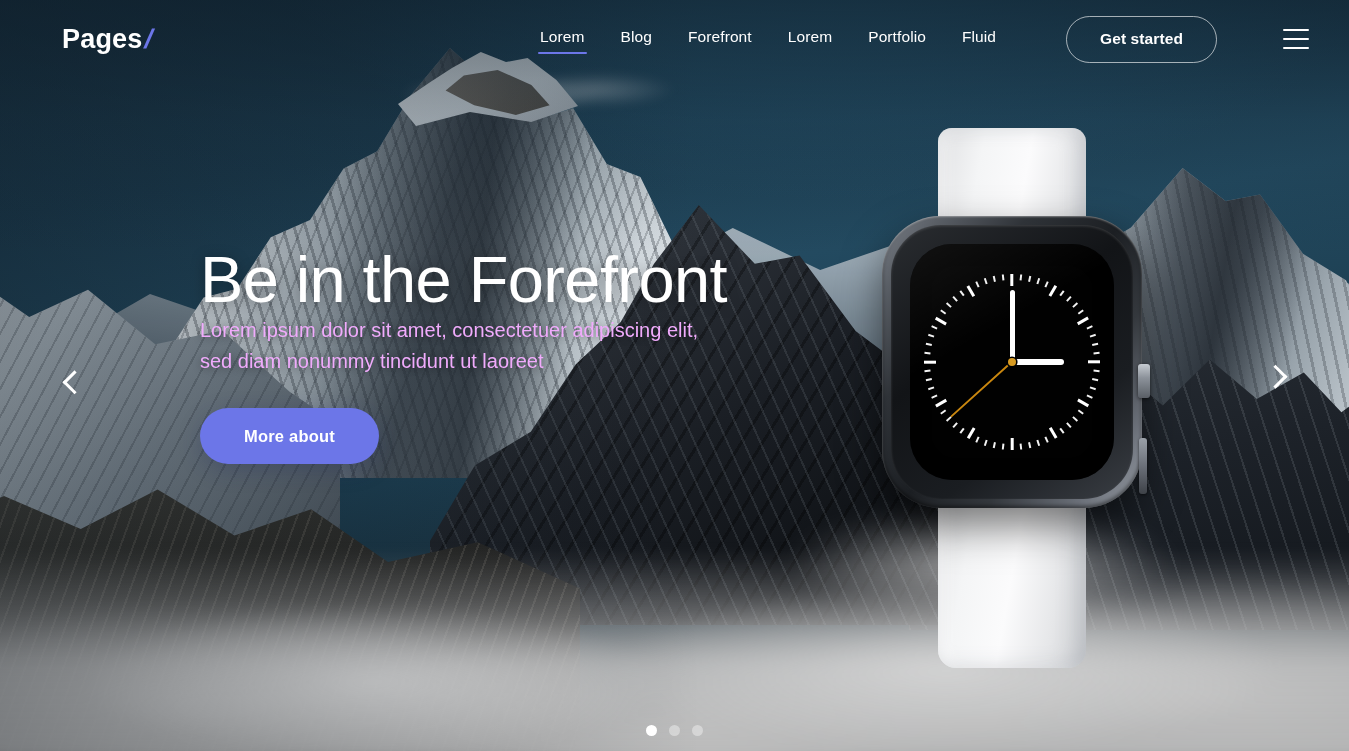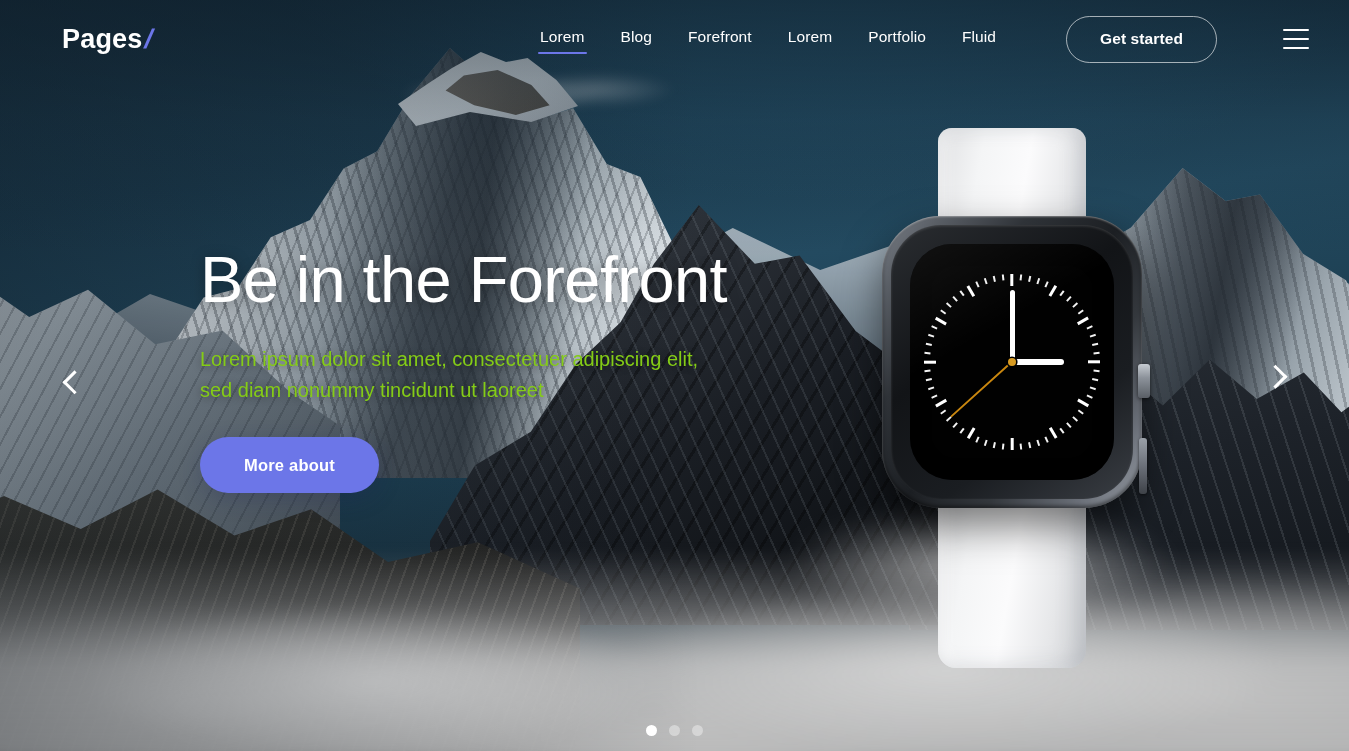--- a/index.html
+++ b/index.html
@@ -242,26 +242,26 @@
     z-index: 20;
   }
   .eyebrow {
     font-size: 17px; font-weight: 400; color: #ffffff;
     letter-spacing: .2px; margin-bottom: 12px;
     text-shadow: 0 1px 6px rgba(0,0,0,.35);
   }
   .headline {
     font-size: 65px; font-weight: 300; color: #ffffff;
     line-height: 1.05; letter-spacing: -.6px;
-    margin-bottom: 30px;
+    margin-bottom: 1px;
     text-shadow: 0 2px 14px rgba(0,0,0,.34);
     white-space: nowrap;
   }
   .subhead {
-    font-size: 20px; font-weight: 400; color: #84cc16;
+    font-size: 20px; font-weight: 400; color: #f0abfc;
     line-height: 1.52; max-width: 520px;
     text-shadow: 0 1px 8px rgba(0,0,0,.42);
   }
   .cta {
     margin-top: 32px;
     height: 56px; padding: 16px 44px;
     display: inline-flex; align-items: center; justify-content: center;
     background: #6c76e8;
     border: none; border-radius: 28px;
     color: #ffffff; font-size: 16.5px; font-weight: 700;

